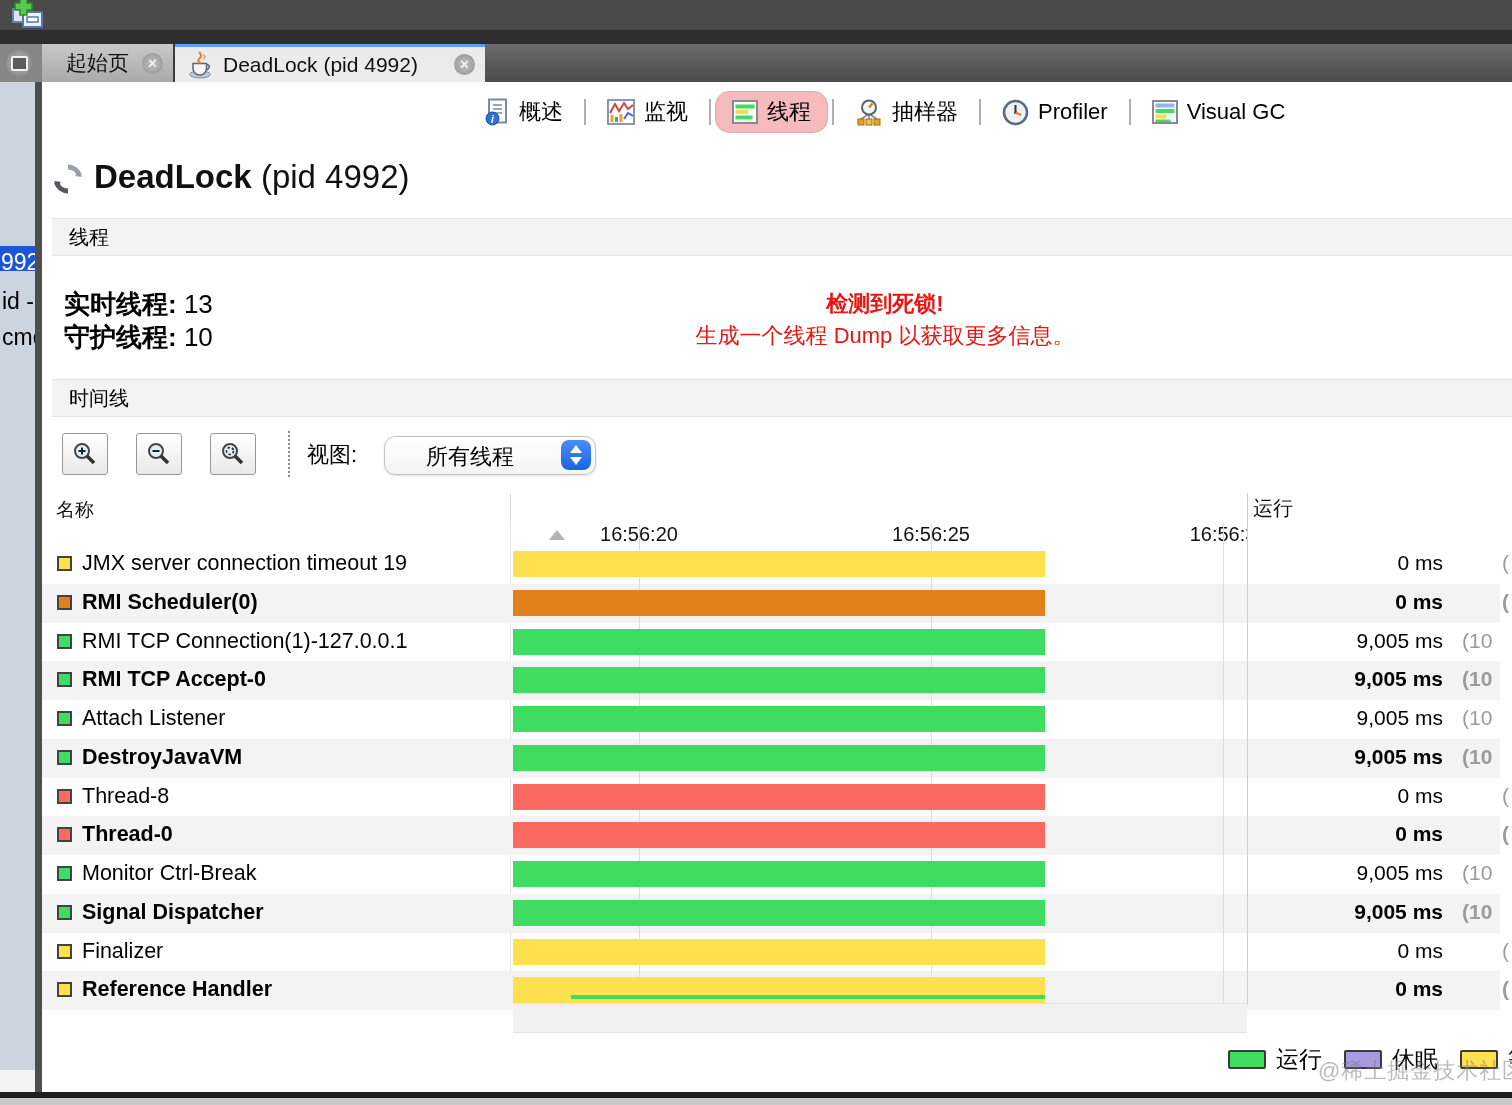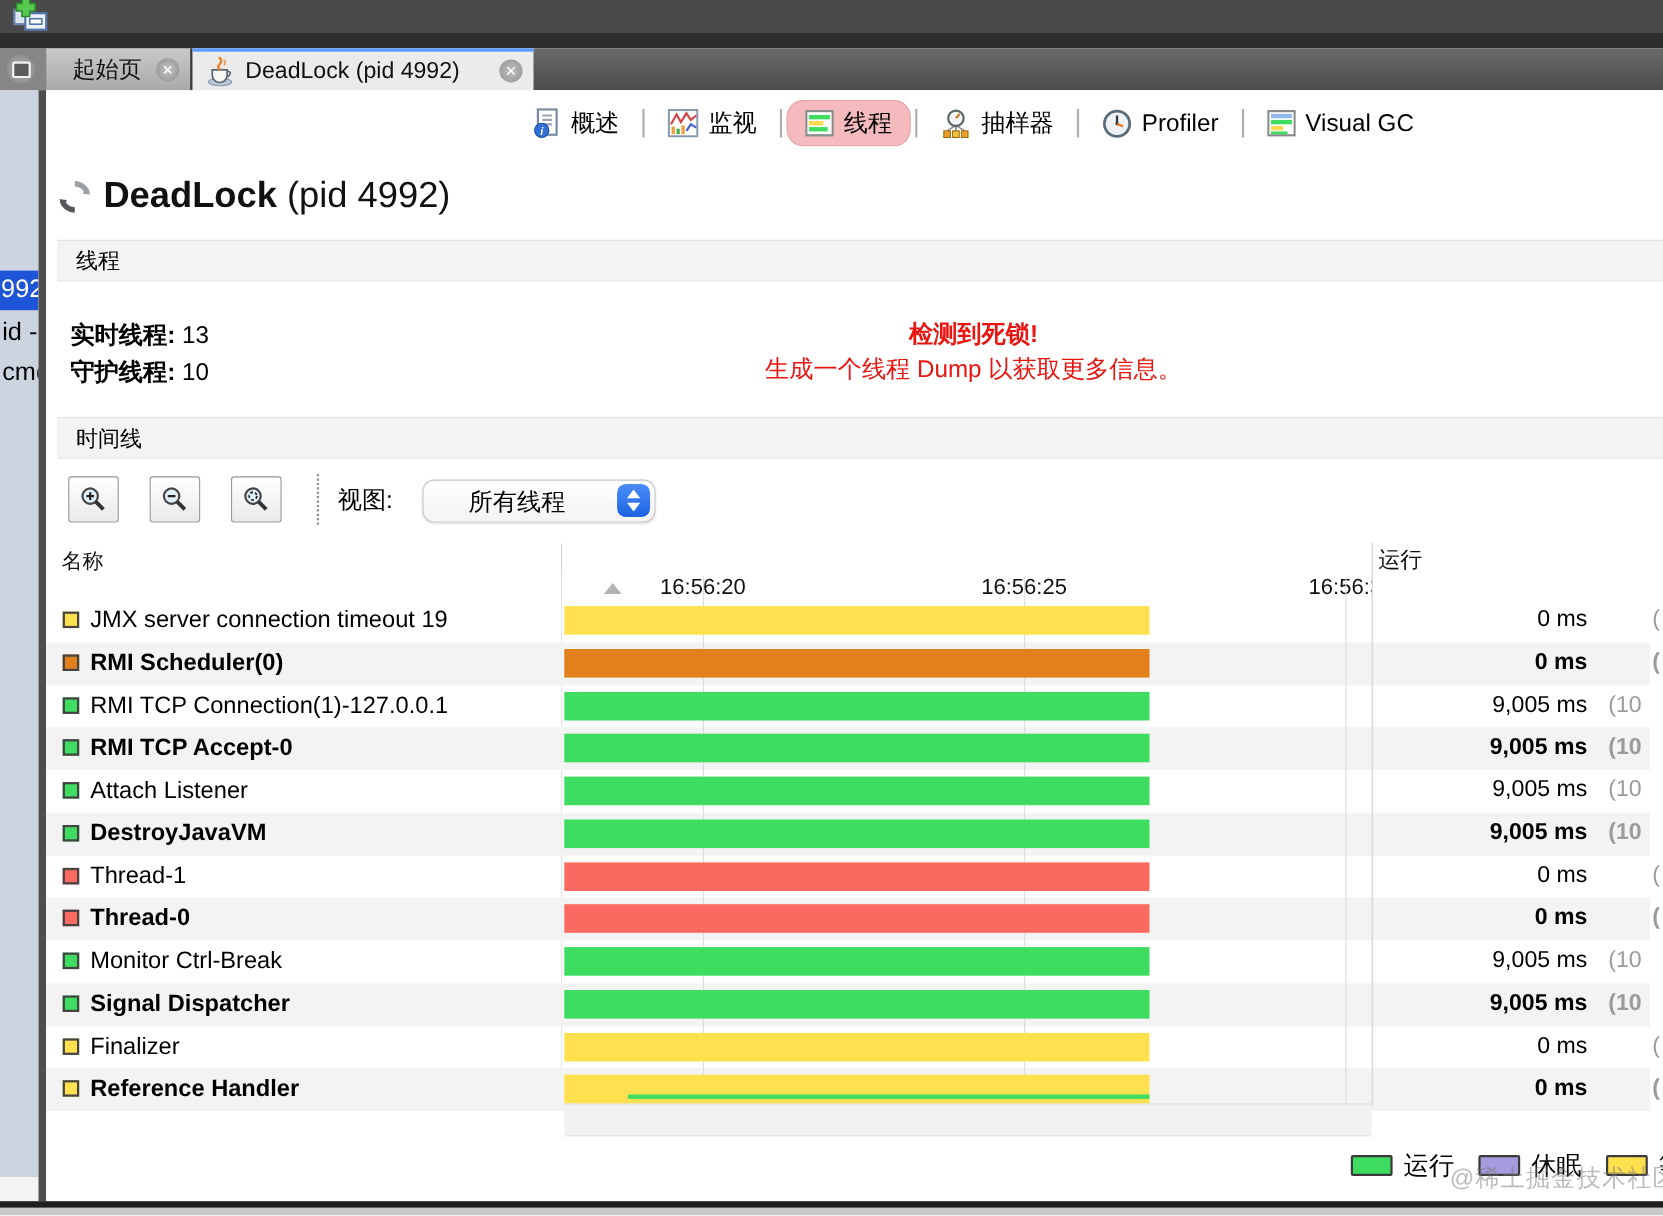--- a/index.html
+++ b/index.html
@@ -23,21 +23,21 @@
                 border-right:2px solid #3c3c3c;padding-left:24px;}
   .tab-active{left:175px;width:310px;background:#ebebeb;border-top:3px solid #5a9cff;padding-left:12px;}
   .close-btn{width:21px;height:21px;border-radius:50%;margin-left:auto;margin-right:10px;
              background:radial-gradient(#c2c2c2,#8f8f8f);color:#fff;font-size:13px;font-weight:bold;
              display:flex;align-items:center;justify-content:center;line-height:1;}
   .cup{margin-right:9px;display:flex;}
 
   
   .sidebar{position:absolute;left:0;top:82px;width:35px;height:988px;background:#ccd4e0;overflow:hidden;}
   .side-frag{position:absolute;left:2px;font-size:23px;color:#000;white-space:nowrap;}
-  .side-sel{position:absolute;left:0;top:164px;width:35px;height:36px;background:#1e55d6;}
+  .side-sel{position:absolute;left:0;top:164px;width:35px;height:25px;background:#1e55d6;}
   .side-sel span{position:absolute;left:1px;top:3px;font-size:23px;color:#fff;}
   .sidebar-bottom{position:absolute;left:0;top:1070px;width:35px;height:22px;background:#f3f3f3;}
   .divider-v{position:absolute;left:35px;top:82px;width:7px;height:1010px;background:#4e4e4e;}
 
   
   .main-bg{position:absolute;left:42px;top:82px;width:1470px;height:1010px;background:#fff;}
 
   
   .viewtabs{position:absolute;left:468px;top:90px;height:44px;display:flex;align-items:center;}
   .vtab{display:flex;align-items:center;gap:9px;padding:5px 16px;border-radius:14px;}
@@ -52,21 +52,21 @@
 
   
   .band{position:absolute;left:52px;width:1460px;height:38px;background:#f3f3f3;
         border-top:1px solid #e3e3e3;border-bottom:1px solid #e7e7e7;box-sizing:border-box;
         display:flex;align-items:center;}
   .band span{font-size:20px;color:#000;margin-left:17px;}
   .band-threads{top:218px;}
   .band-timeline{top:379px;}
 
   
-  .stats{position:absolute;left:64px;top:288px;font-size:22px;color:#000;line-height:33px;}
+  .stats{position:absolute;left:64px;top:288px;font-size:26px;color:#000;line-height:33px;}
   .stats b{font-weight:bold;}
   .deadlock{position:absolute;left:600px;top:288px;width:570px;text-align:center;color:#ea1410;line-height:32px;}
   .deadlock .dl1{font-size:22px;font-weight:bold;}
   .deadlock .dl2{font-size:22px;}
 
   
   .zoombtn{position:absolute;top:433px;width:46px;height:42px;border:1px solid #979797;border-radius:3px;
            background:linear-gradient(#ffffff,#e9e9e9);display:flex;align-items:center;justify-content:center;box-sizing:border-box;}
   .dotted-sep{position:absolute;left:288px;top:431px;height:46px;border-left:2px dotted #8d8d8d;}
   .view-label{position:absolute;left:307px;top:440px;font-size:22px;color:#000;}
@@ -366,21 +366,21 @@
       </div>
       <div class="trow alt">
         <span class="swatch" style="background: rgb(62, 221, 98);"></span>
         <span class="tname">DestroyJavaVM</span>
         <span class="tbar" style="background: rgb(62, 221, 98);"></span>
         <span class="ttime">9,005 ms</span>
         <span class="tpct long">(10</span>
       </div>
       <div class="trow">
         <span class="swatch" style="background: rgb(251, 106, 96);"></span>
-        <span class="tname">Thread-1</span>
+        <span class="tname">Thread-8</span>
         <span class="tbar" style="background: rgb(251, 106, 96);"></span>
         <span class="ttime">0 ms</span>
         <span class="tpct short">(</span>
       </div>
       <div class="trow alt">
         <span class="swatch" style="background: rgb(251, 106, 96);"></span>
         <span class="tname">Thread-0</span>
         <span class="tbar" style="background: rgb(251, 106, 96);"></span>
         <span class="ttime">0 ms</span>
         <span class="tpct short">(</span>

